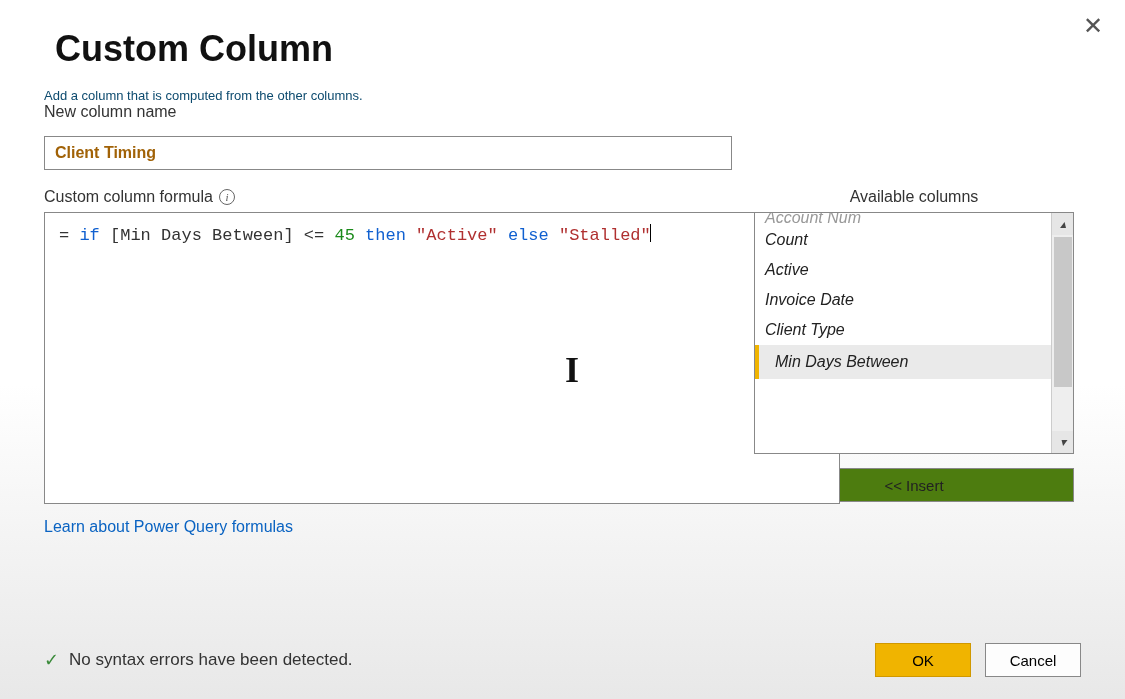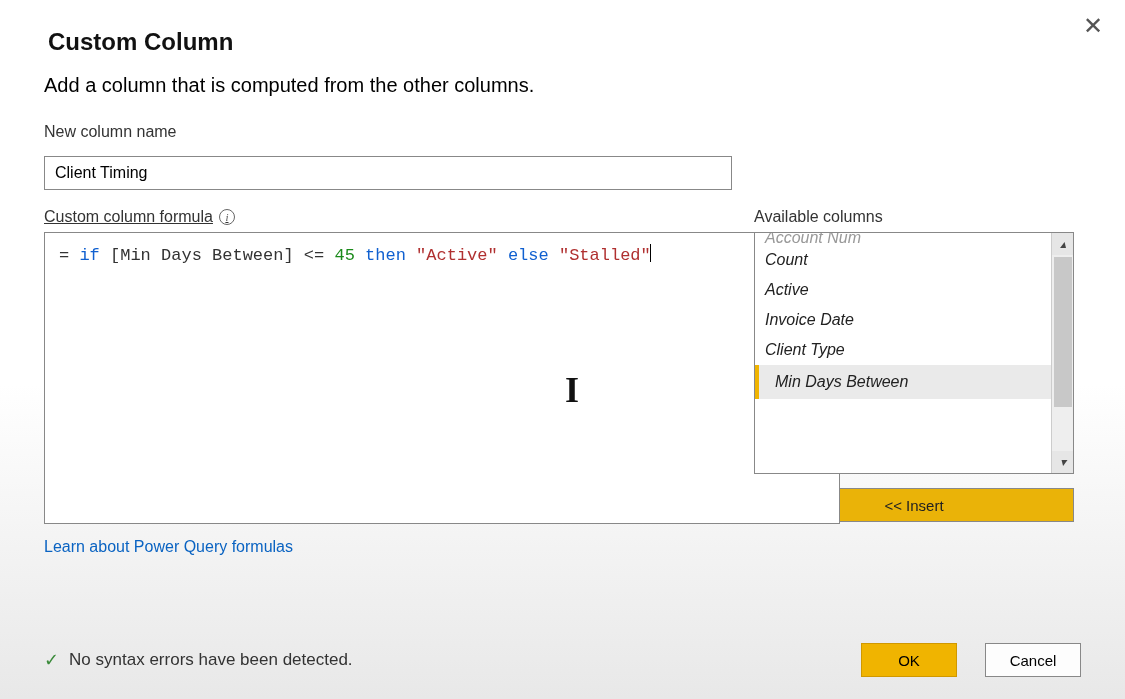--- a/index.html
+++ b/index.html
@@ -18,60 +18,59 @@
   }
   .close-x {
     position: absolute;
     top: 14px; right: 22px;
     font-size: 24px;
     color: #555;
     cursor: pointer;
     line-height: 1;
   }
   h1.title {
-    font-size: 24px;
+    font-size: 36px;
     font-weight: 600;
-    margin: 0 0 18px 4px;
+    margin: 0 0 18px 11px;
     color: #111;
   }
   .subtitle {
-    font-size: 20px;
-    color: #000000;
-    margin-bottom: 26px;
+    font-size: 13px;
+    color: #0c4a6e;
   }
   .label {
     font-size: 16px;
     color: #333;
     margin-bottom: 15px;
   }
   .name-input {
     width: 688px;
     height: 34px;
     border: 1px solid #888;
     padding: 4px 10px;
     font-size: 16px;
     background: #fff;
-    color: #000000;
+    color: #a16207;
+    font-weight: bold;
   }
   .row {
     display: flex;
     gap: 22px;
     margin-top: 18px;
     align-items: flex-start;
   }
   .col-left { width: 688px; }
   .col-right { width: 320px; }
   .formula-label {
     display: flex;
     align-items: center;
     gap: 6px;
     font-size: 16px;
     color: #333;
     margin-bottom: 6px;
-    text-decoration: underline;
   }
   .info-icon {
     display: inline-flex;
     align-items: center; justify-content: center;
     width: 16px; height: 16px;
     border: 1px solid #666;
     border-radius: 50%;
     font-size: 11px;
     font-style: italic;
     font-family: Georgia, serif;
@@ -117,20 +116,21 @@
     font-family: Georgia, serif;
     font-size: 36px;
     color: #111;
     pointer-events: none;
     font-weight: bold;
   }
   .avail-label {
     font-size: 16px;
     color: #333;
     margin-bottom: 6px;
+    text-align: center;
   }
   .avail-box {
     width: 320px;
     height: 242px;
     border: 1px solid #888;
     background: #fff;
     position: relative;
     overflow: hidden;
     font-style: italic;
   }
@@ -181,21 +181,21 @@
     border-left: 4px solid #f0b400;
     padding-left: 16px;
     height: 34px;
     line-height: 26px;
   }
   .insert-btn {
     margin-top: 14px;
     width: 320px;
     height: 34px;
     border: 1px solid #888;
-    background: #eab308;
+    background: #4d7c0f;
     font-size: 15px;
     color: #222;
     cursor: pointer;
   }
   .learn-link {
     display: inline-block;
     margin-top: 14px;
     font-size: 16px;
     color: #0a63c2;
     cursor: pointer;
@@ -209,21 +209,21 @@
     justify-content: space-between;
   }
   .status {
     display: flex;
     align-items: center;
     gap: 10px;
     font-size: 17px;
     color: #333;
   }
   .check-icon { color: #3a8a3a; font-size: 18px; }
-  .buttons { display: flex; gap: 28px; }
+  .buttons { display: flex; gap: 14px; }
   .btn {
     width: 96px; height: 34px;
     border: 1px solid #888;
     background: #fdfdfd;
     font-size: 15px;
     cursor: pointer;
   }
   .btn.primary {
     background: #f0b400;
     border-color: #d09800;

